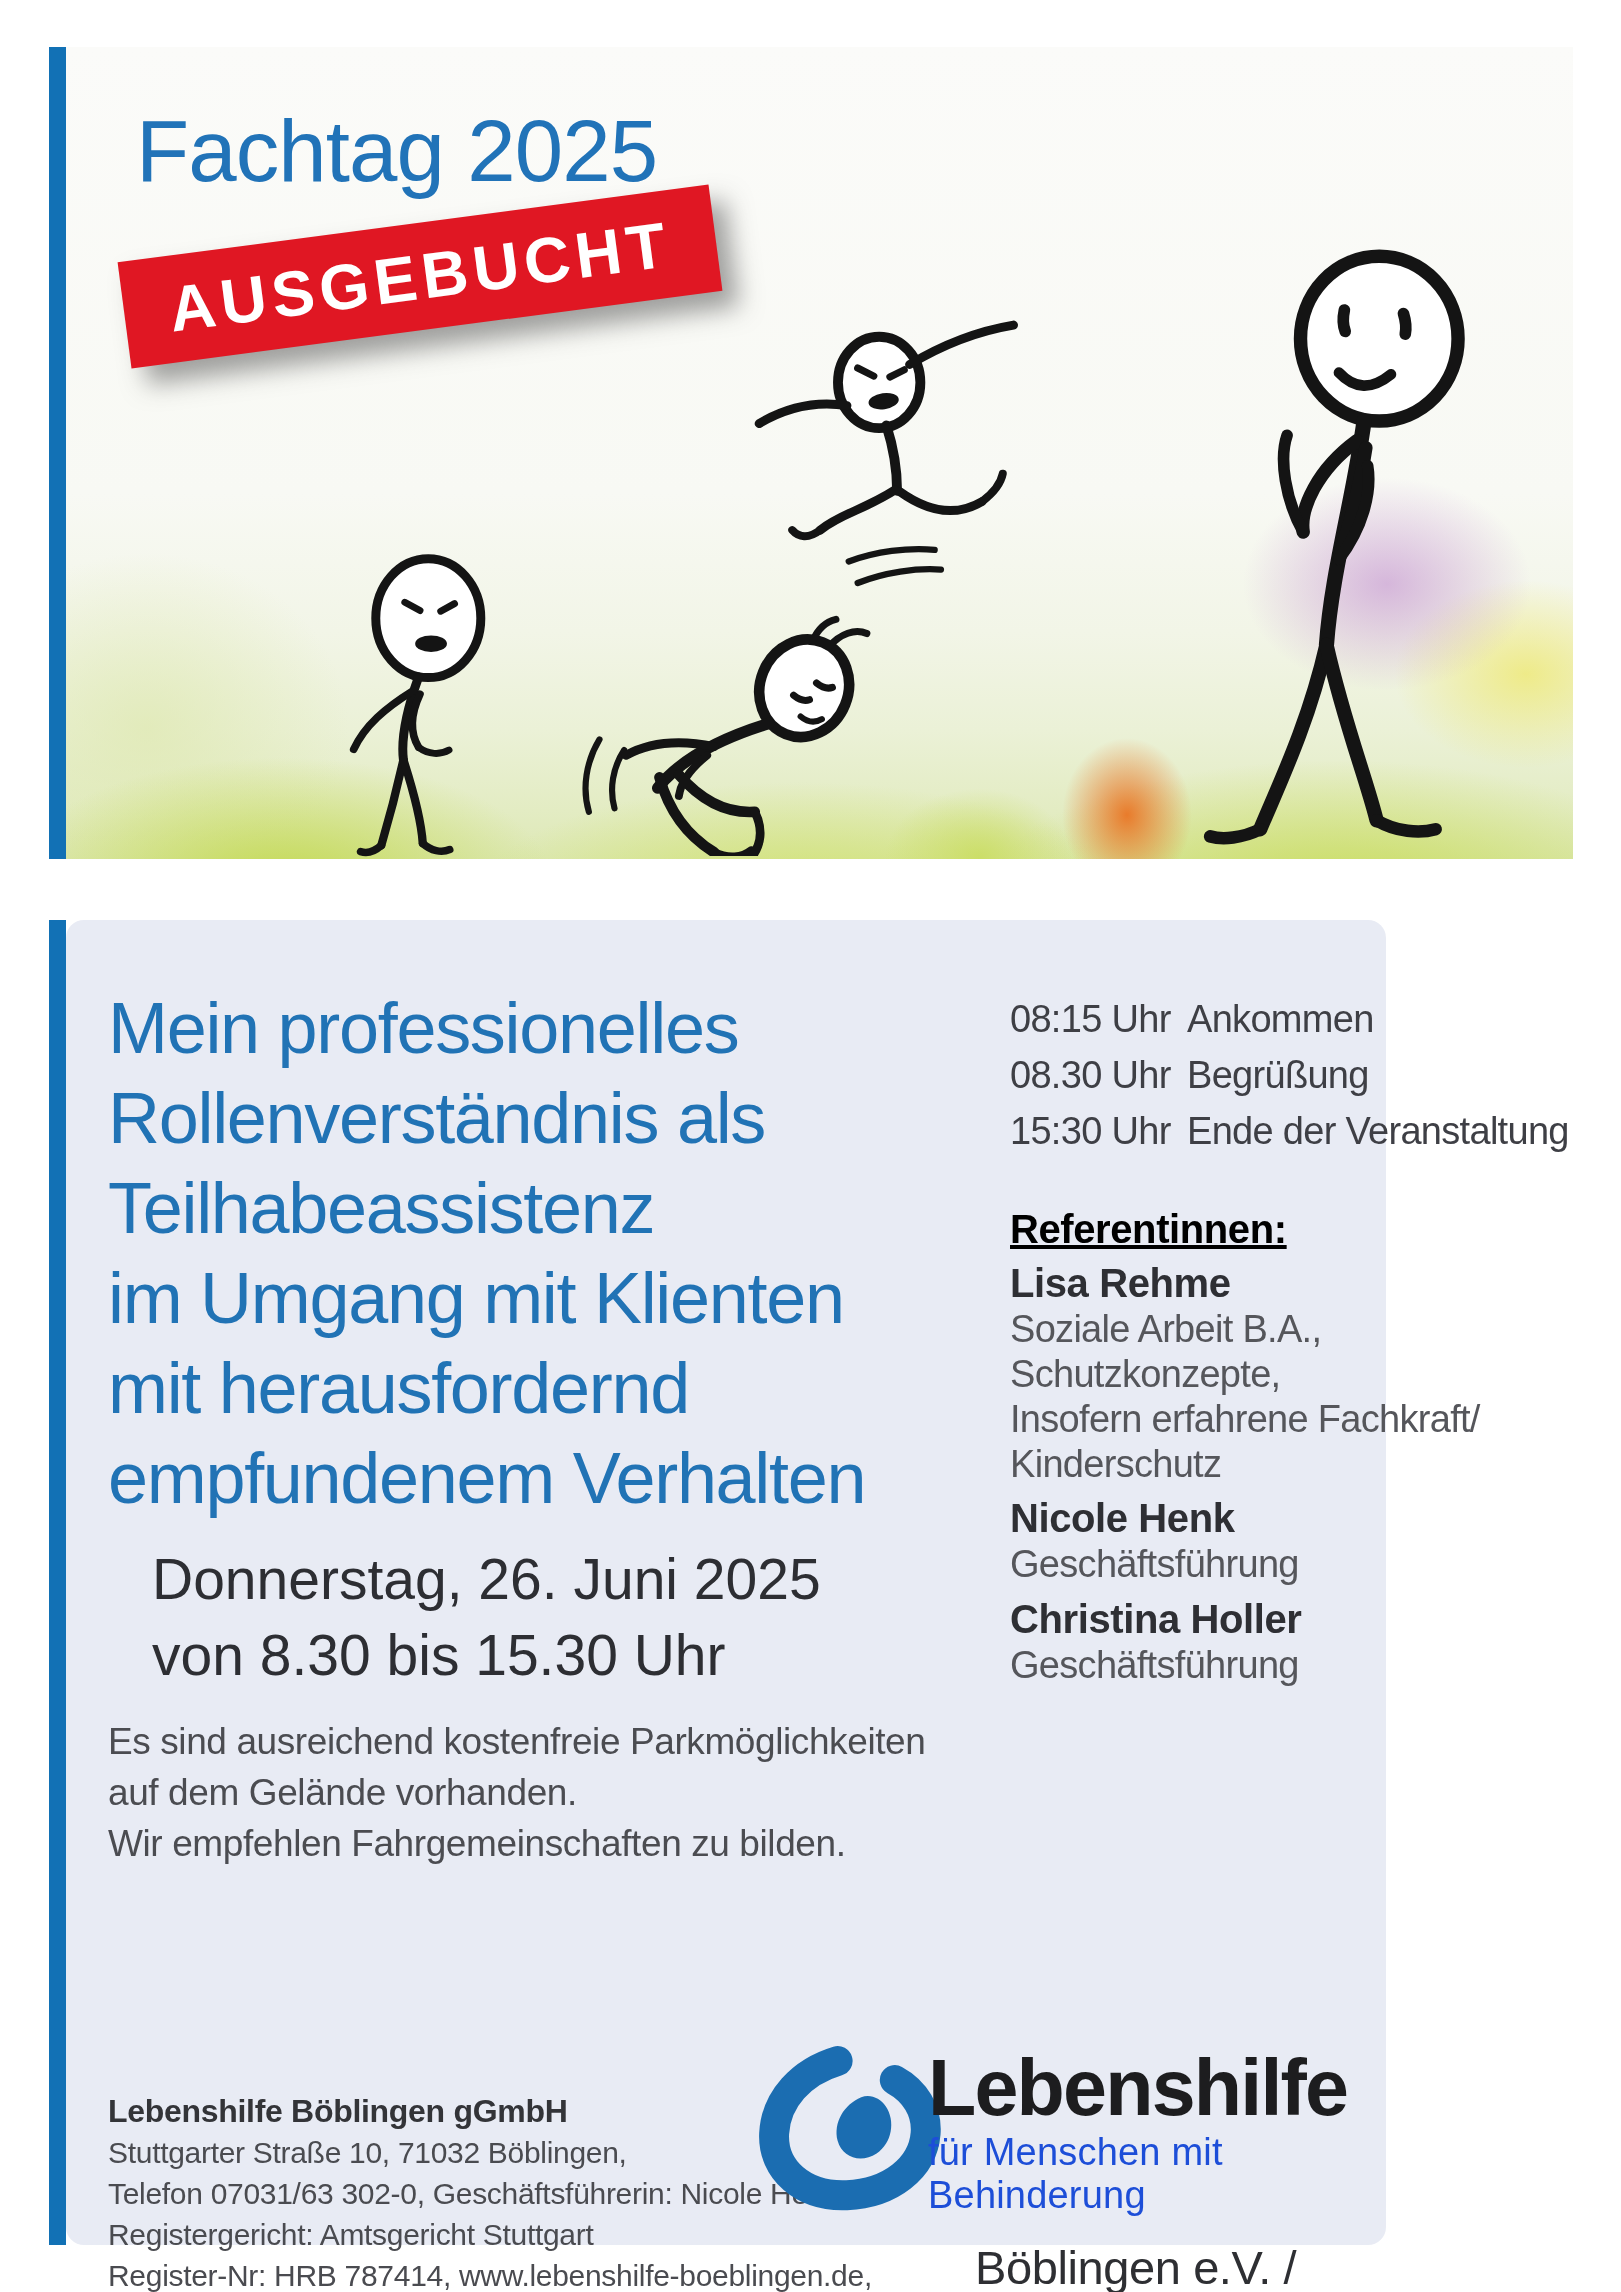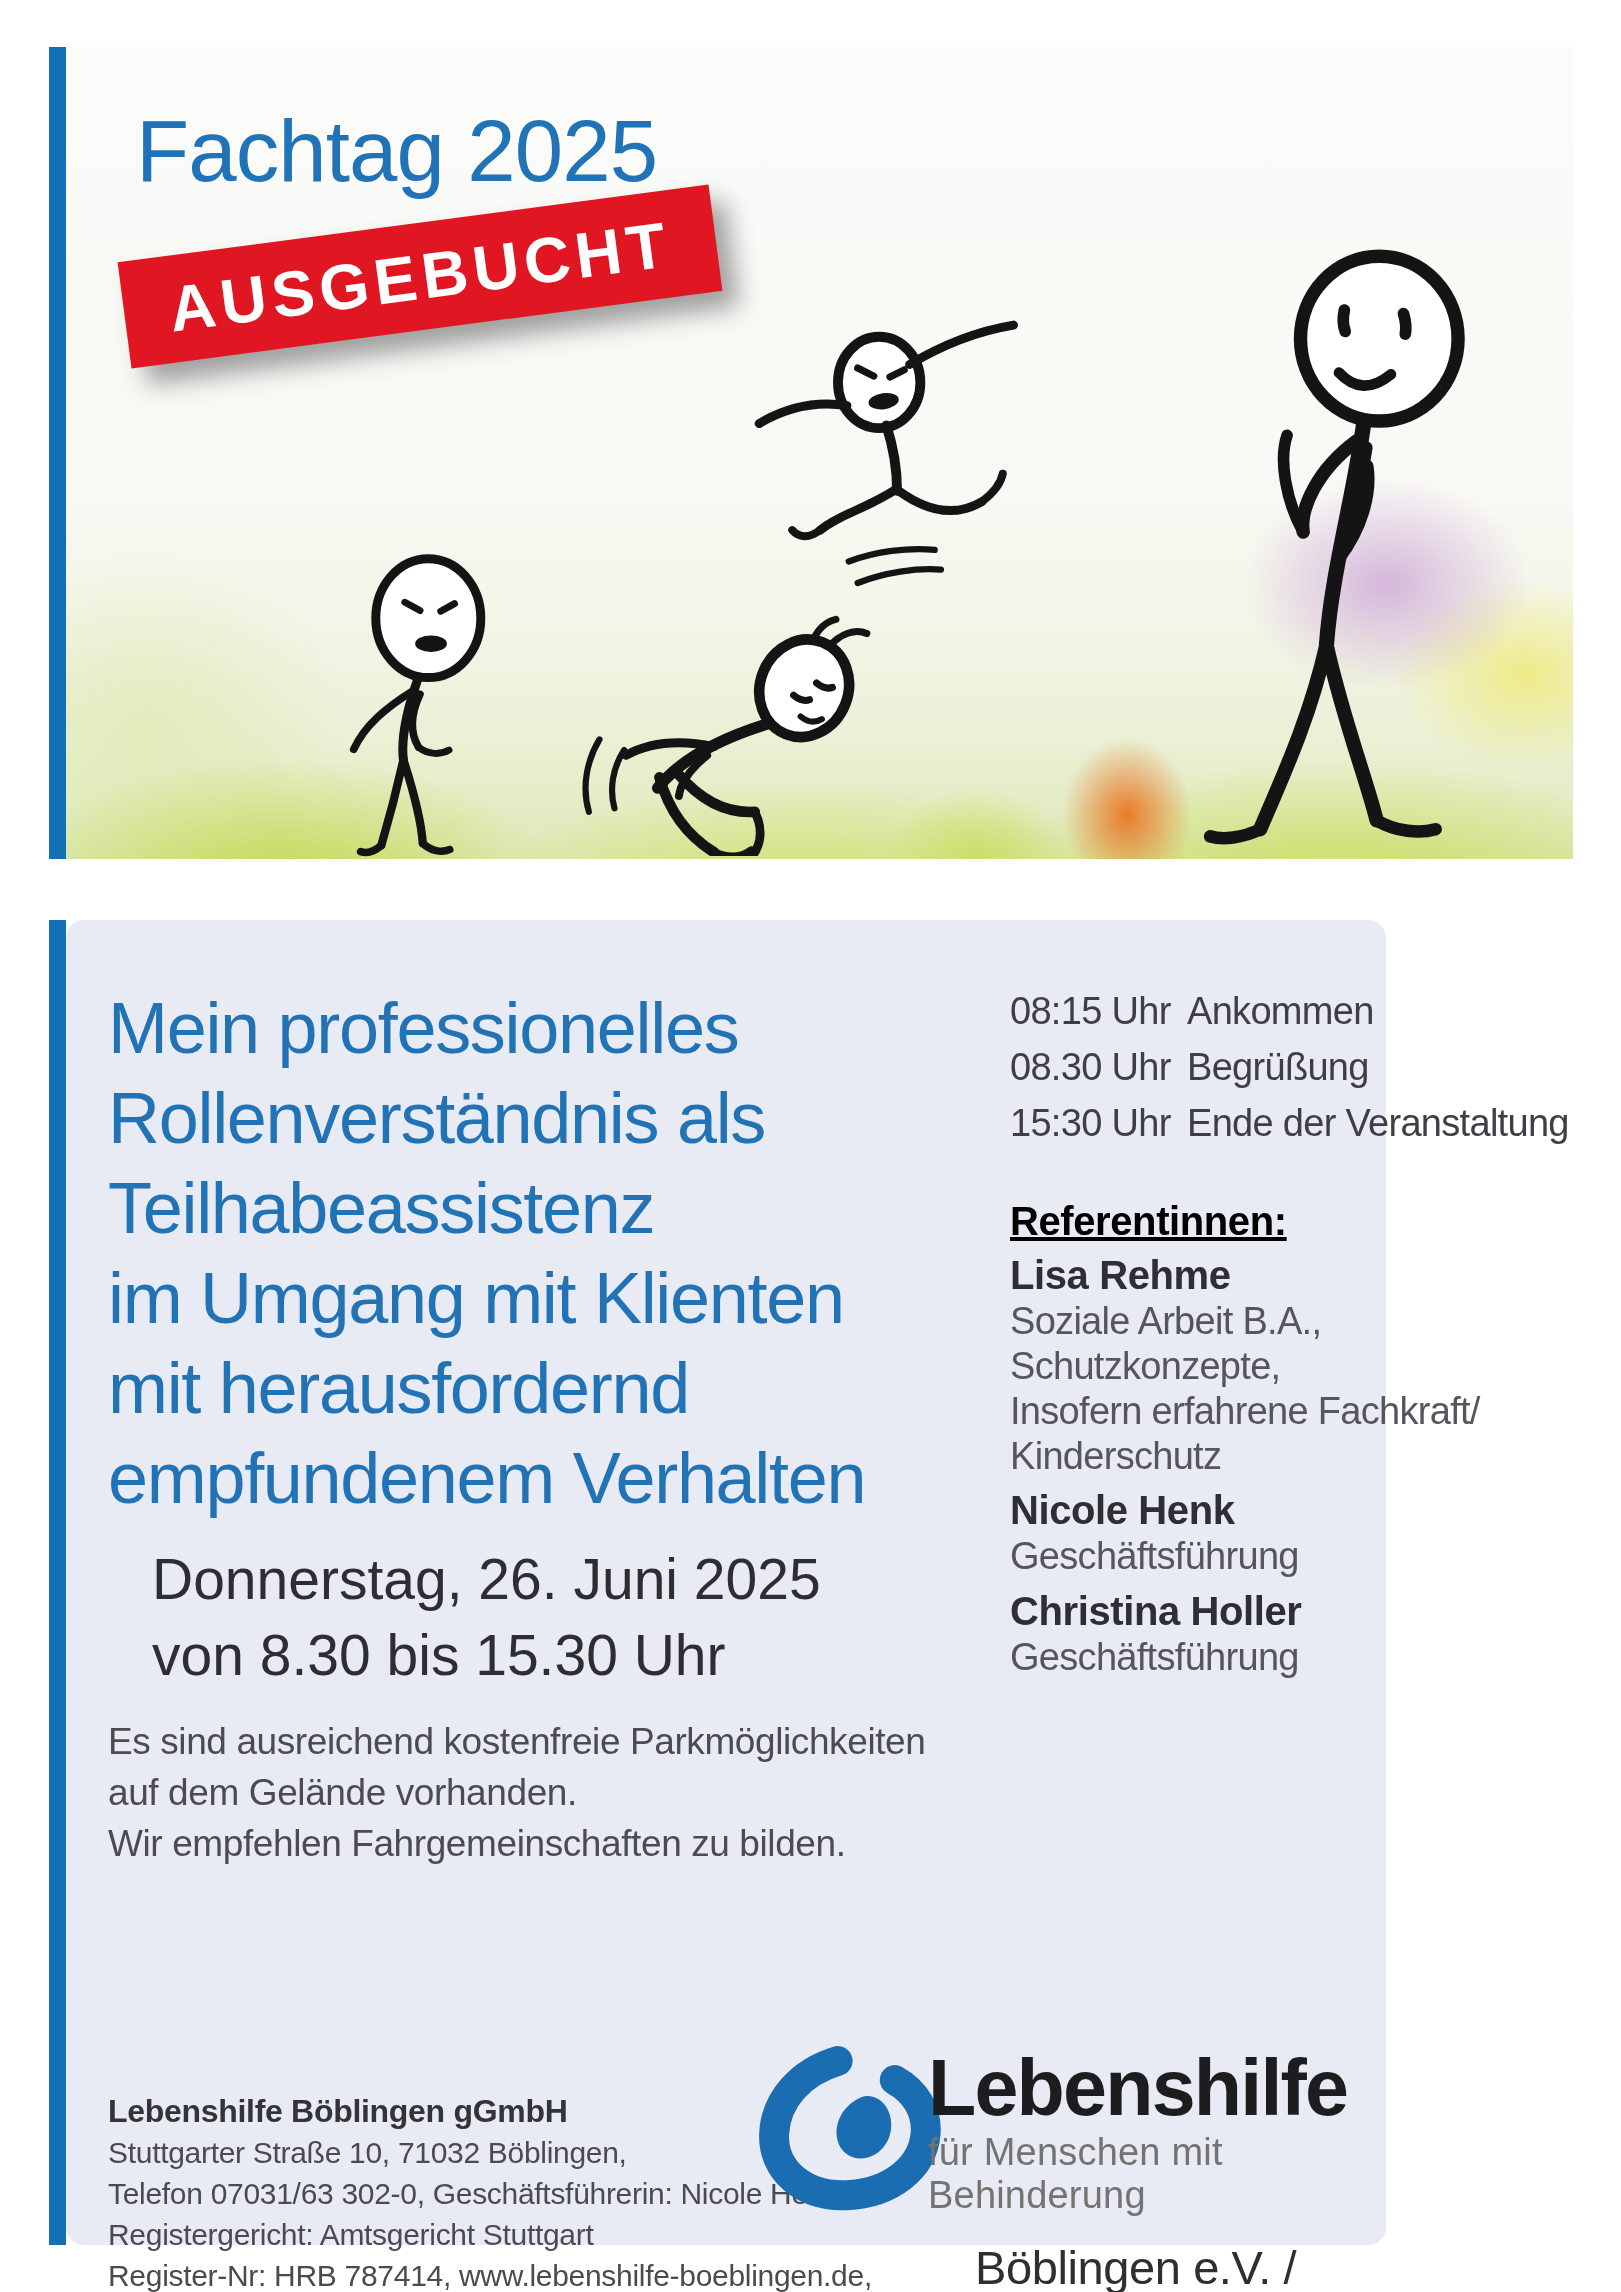--- a/index.html
+++ b/index.html
@@ -35,34 +35,34 @@
   .main-title{margin-top:63px;font-size:72px;line-height:90px;color:#2173b5;
       letter-spacing:-1.3px;font-weight:400;}
   .date-block{margin-top:18px;font-size:57px;line-height:76px;color:#2d2e33;margin-left:44px;}
   .ort-block{margin-top:29px;font-size:57px;line-height:76px;color:#2d2e33;}
   .ort-bold{font-weight:700;}
   .parking{margin-top:23px;font-size:37px;line-height:51px;color:#4b4c51;letter-spacing:-0.4px;}
   .company{position:absolute;left:42px;top:1171px;font-size:30px;line-height:41px;
       color:#4a4b50;letter-spacing:-0.3px;}
   .company .co-name{font-weight:700;font-size:32px;color:#333438;}
 
-  .col-right{position:absolute;left:944px;top:4px;width:573px;}
+  .col-right{position:absolute;left:944px;top:12px;width:573px;}
   .schedule{margin-top:59px;font-size:38px;line-height:56px;color:#3e3f45;letter-spacing:-0.7px;}
   .schedule-row{display:flex;}
   .schedule-time{width:177px;flex:none;}
   .ref-heading{margin-top:48px;font-size:40px;font-weight:700;color:#000000;letter-spacing:-0.4px;text-decoration:underline;}
   .speaker{margin-top:7.2px;}
   .speaker-name{font-size:40px;font-weight:700;line-height:48px;color:#2e2f34;letter-spacing:-0.4px;}
   .speaker-detail{font-size:38px;line-height:45px;color:#55565b;letter-spacing:-0.7px;}
 
   
   .logo-mark{position:absolute;left:690px;top:1121px;width:195px;height:176px;}
   .logo-text{position:absolute;left:862px;top:1127px;}
   .brand{font-size:79px;font-weight:700;color:#1d1d1f;letter-spacing:-1.8px;line-height:82px;}
-  .tagline{font-size:38px;color:#737373;margin-top:1.8px;letter-spacing:0.2px;}
+  .tagline{font-size:38px;color:#1d4ed8;margin-top:1.8px;letter-spacing:0.2px;}
   .region{font-size:47px;color:#2e2f33;margin-top:23px;letter-spacing:-0.4px;margin-left:47px;}
 </style>
 </head>
 <body>
 
 <div class="page">
 
   <div class="accent-bar" id="bar-top"></div>
   <div class="accent-bar" id="bar-main"></div>
 

